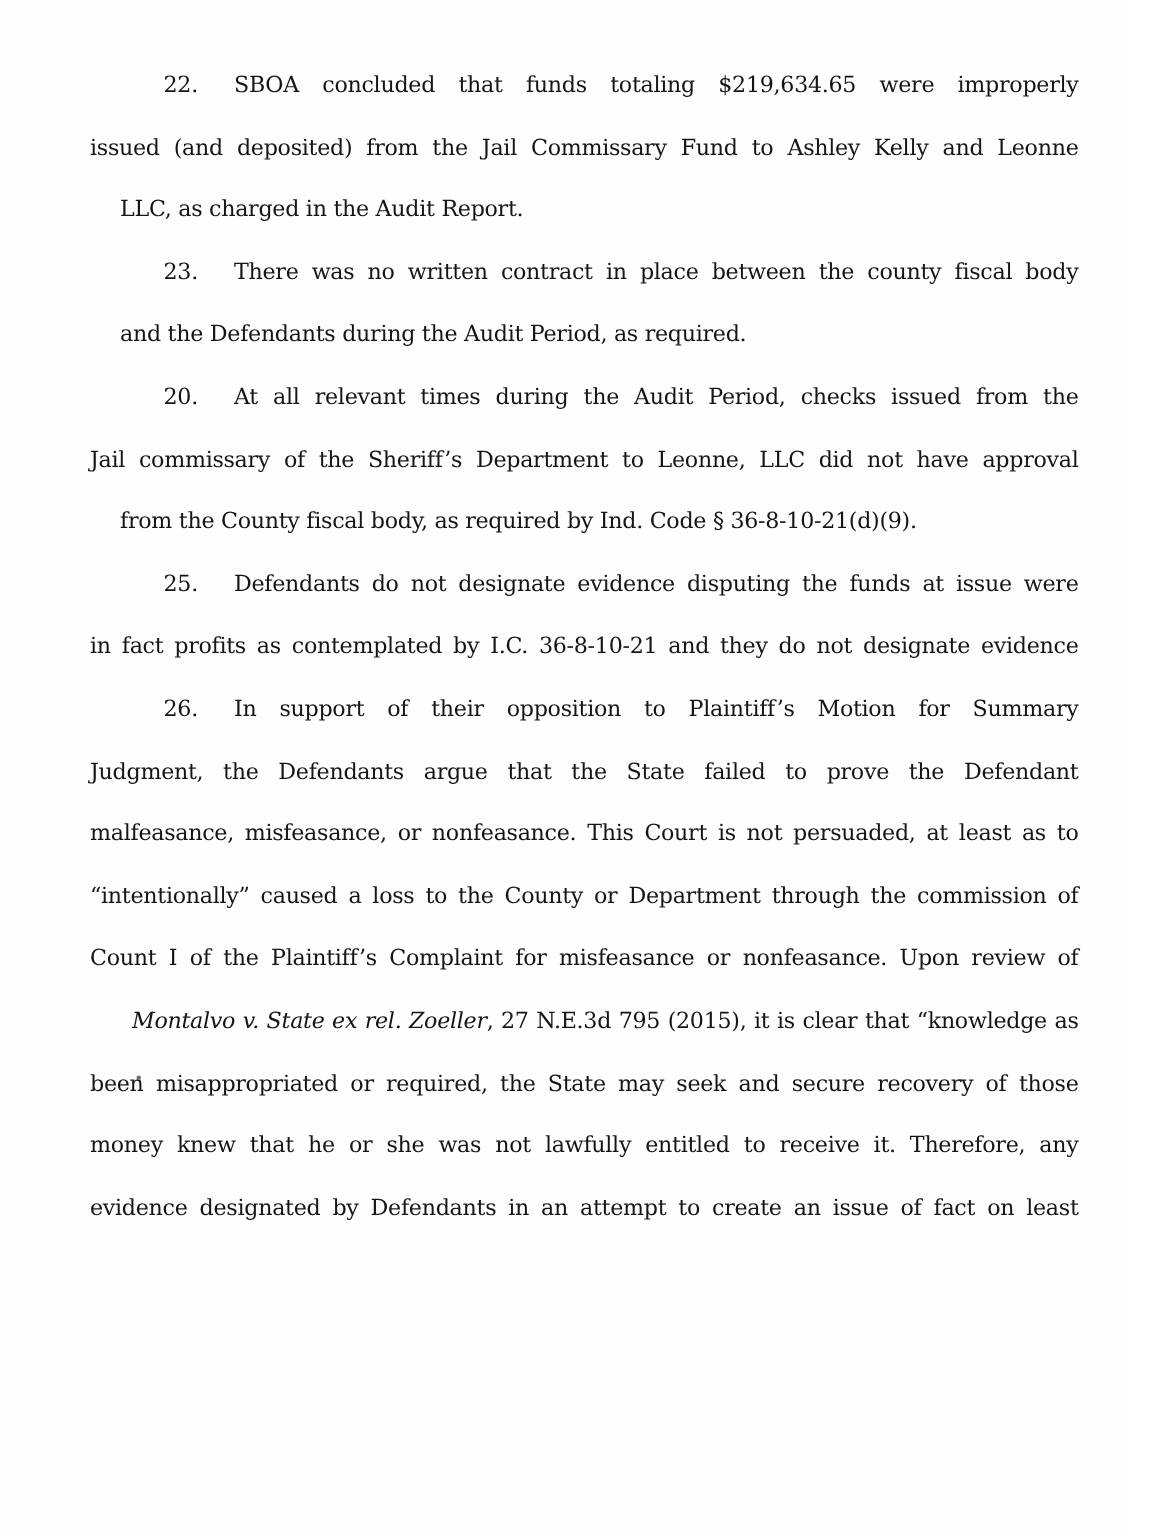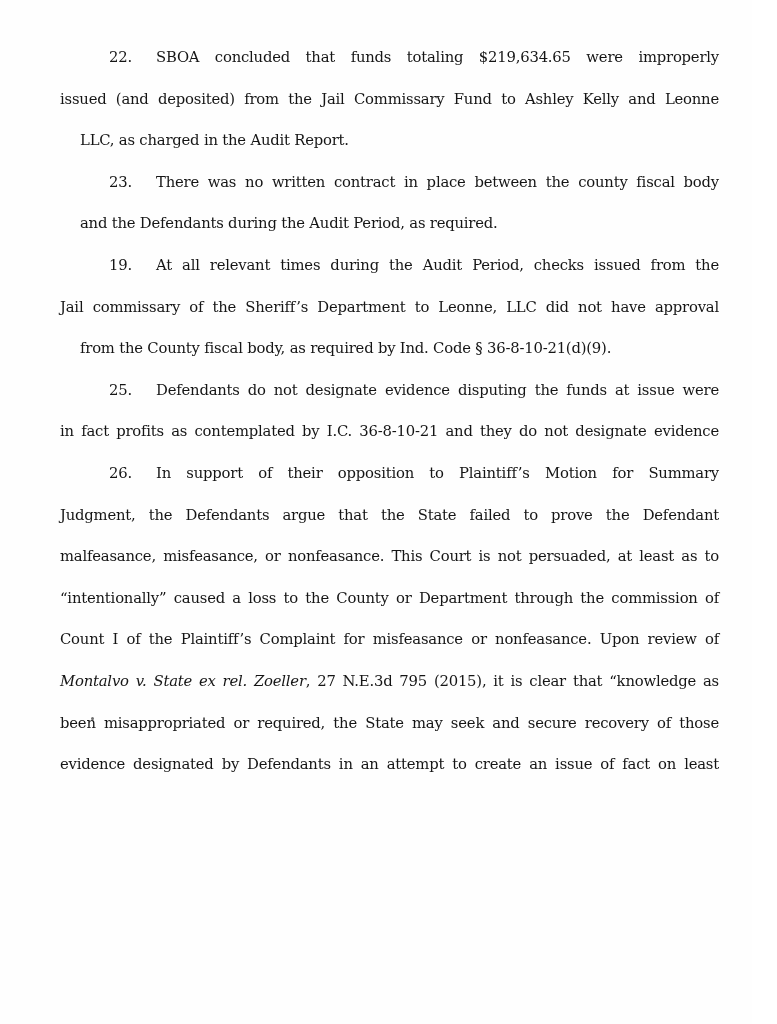--- a/index.html
+++ b/index.html
@@ -36,21 +36,21 @@
     margin-left: 20px;
   }
   .line.first {
     text-indent: 49px;
   }
   .pnum {
     display: inline-block;
     width: 47px;
     text-indent: 0;
   }
-  .cite { font-style: italic; }
+  .cite { font-style: italic; margin-left: 28px; }
   .speck {
     position: absolute;
     left: 91px;
     top: 717px;
     width: 3px;
     height: 3px;
     background: #6f6f6f;
     border-radius: 50%;
   }
 </style>
@@ -65,37 +65,38 @@
       <div class="line">issued (and deposited) from the Jail Commissary Fund to Ashley Kelly and Leonne</div>
       <div class="line last">LLC, as charged in the Audit Report.</div>
     </div>
 
     <div class="para">
       <div class="line first"><span class="pnum">23.</span><span>There was no written contract in place between the county fiscal body</span></div>
       <div class="line last">and the Defendants during the Audit Period, as required.</div>
     </div>
 
     <div class="para">
-      <div class="line first"><span class="pnum">19.</span><span>At all relevant times during the Audit Period, checks issued from the</span></div>
+      <div class="line first"><span class="pnum">20.</span><span>At all relevant times during the Audit Period, checks issued from the</span></div>
       <div class="line">Jail commissary of the Sheriff’s Department to Leonne, LLC did not have approval</div>
       <div class="line last">from the County fiscal body, as required by Ind. Code § 36-8-10-21(d)(9).</div>
     </div>
 
     <div class="para">
       <div class="line first"><span class="pnum">25.</span><span>Defendants do not designate evidence disputing the funds at issue were</span></div>
       <div class="line">in fact profits as contemplated by I.C. 36-8-10-21 and they do not designate evidence</div>
     </div>
 
     <div class="para">
       <div class="line first"><span class="pnum">26.</span><span>In support of their opposition to Plaintiff’s Motion for Summary</span></div>
       <div class="line">Judgment, the Defendants argue that the State failed to prove the Defendant</div>
       <div class="line">malfeasance, misfeasance, or nonfeasance. This Court is not persuaded, at least as to</div>
       <div class="line">“intentionally” caused a loss to the County or Department through the commission of</div>
       <div class="line">Count I of the Plaintiff’s Complaint for misfeasance or nonfeasance. Upon review of</div>
       <div class="line"><i class="cite">Montalvo v. State ex rel. Zoeller</i><span>, 27 N.E.3d 795 (2015), it is clear that “knowledge as</span></div>
       <div class="line">been misappropriated or required, the State may seek and secure recovery of those</div>
+      <div class="line">money knew that he or she was not lawfully entitled to receive it. Therefore, any</div>
       <div class="line">evidence designated by Defendants in an attempt to create an issue of fact on least</div>
     </div>
 
   </div>
 
   <div class="speck"></div>
 </div>
 
 </body></html>

